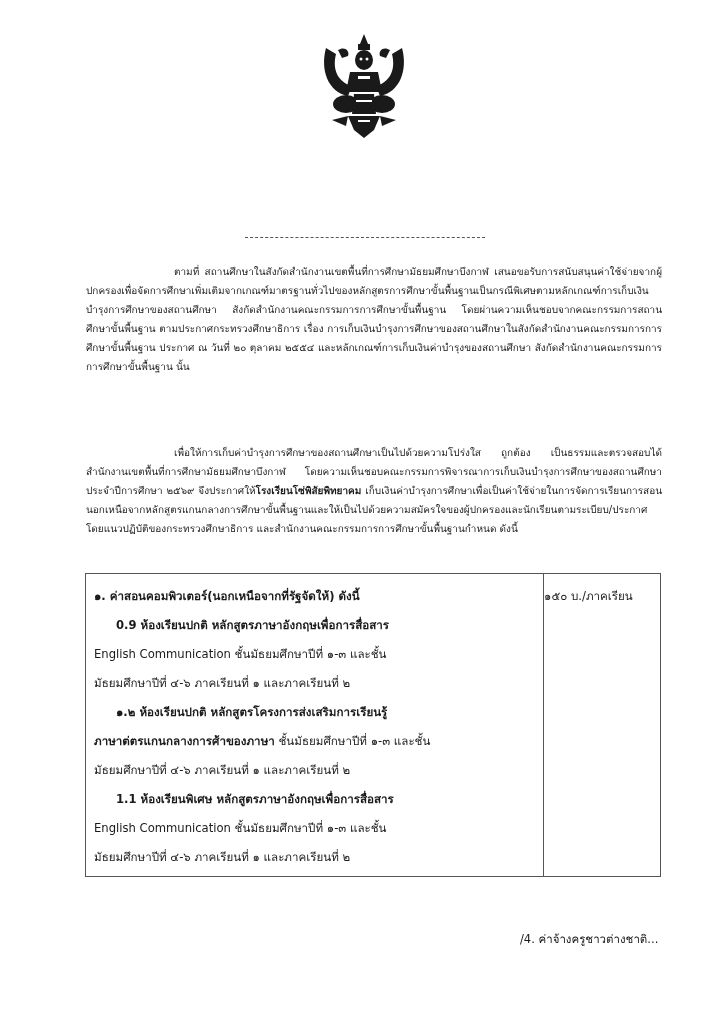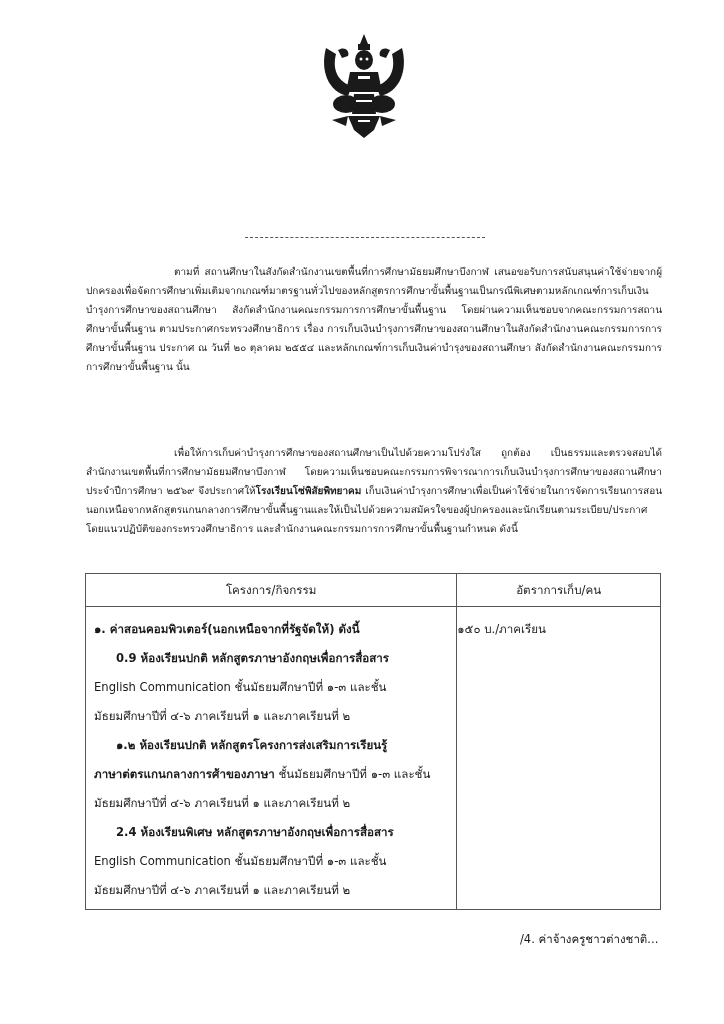--- a/index.html
+++ b/index.html
@@ -66,37 +66,33 @@
   </svg>
 
   <div class="rule-dash"></div>
 
   <div class="para p1"><span class="indent"></span><span>ตามที่ สถานศึกษาในสังกัดสำนักงานเขตพื้นที่การศึกษามัธยมศึกษาบึงกาฬ เสนอขอรับการสนับสนุนค่าใช้จ่ายจากผู้ปกครองเพื่อจัดการศึกษาเพิ่มเติมจากเกณฑ์มาตรฐานทั่วไปของหลักสูตรการศึกษาขั้นพื้นฐานเป็นกรณีพิเศษตามหลักเกณฑ์การเก็บเงินบำรุงการศึกษาของสถานศึกษา สังกัดสำนักงานคณะกรรมการการศึกษาขั้นพื้นฐาน โดยผ่านความเห็นชอบจากคณะกรรมการสถานศึกษาขั้นพื้นฐาน ตามประกาศกระทรวงศึกษาธิการ เรื่อง การเก็บเงินบำรุงการศึกษาของสถานศึกษาในสังกัดสำนักงานคณะกรรมการการศึกษาขั้นพื้นฐาน ประกาศ ณ วันที่ ๒๐ ตุลาคม ๒๕๕๔ และหลักเกณฑ์การเก็บเงินค่าบำรุงของสถานศึกษา สังกัดสำนักงานคณะกรรมการการศึกษาขั้นพื้นฐาน นั้น</span></div>
 
   <div class="para p2"><span class="indent"></span><span>เพื่อให้การเก็บค่าบำรุงการศึกษาของสถานศึกษาเป็นไปด้วยความโปร่งใส ถูกต้อง เป็นธรรมและตรวจสอบได้ สำนักงานเขตพื้นที่การศึกษามัธยมศึกษาบึงกาฬ โดยความเห็นชอบคณะกรรมการพิจารณาการเก็บเงินบำรุงการศึกษาของสถานศึกษา ประจำปีการศึกษา ๒๕๖๙ จึงประกาศให้</span><b>โรงเรียนโซ่พิสัยพิทยาคม</b><span> เก็บเงินค่าบำรุงการศึกษาเพื่อเป็นค่าใช้จ่ายในการจัดการเรียนการสอนนอกเหนือจากหลักสูตรแกนกลางการศึกษาขั้นพื้นฐานและให้เป็นไปด้วยความสมัครใจของผู้ปกครองและนักเรียนตามระเบียบ/ประกาศ โดยแนวปฏิบัติของกระทรวงศึกษาธิการ และสำนักงานคณะกรรมการการศึกษาขั้นพื้นฐานกำหนด ดังนี้</span></div>
 
   <table class="fees">
     <tbody>
-        <tr>
-      <th class="col-a">โครงการ/กิจกรรม</th>
-      <th class="col-b">อัตราการเก็บ/คน</th>
-    </tr>
     <tr>
       <td class="cell-a">
         <div class="tline bold">๑. ค่าสอนคอมพิวเตอร์(นอกเหนือจากที่รัฐจัดให้) ดังนี้</div>
 
         <div class="tline bold indent1">0.9 ห้องเรียนปกติ หลักสูตรภาษาอังกฤษเพื่อการสื่อสาร</div>
         <div class="tline"><span>English Communication</span><span> ชั้นมัธยมศึกษาปีที่ ๑-๓ และชั้น</span></div>
         <div class="tline">มัธยมศึกษาปีที่ ๔-๖ ภาคเรียนที่ ๑ และภาคเรียนที่ ๒</div>
 
         <div class="tline bold indent1">๑.๒ ห้องเรียนปกติ หลักสูตรโครงการส่งเสริมการเรียนรู้</div>
         <div class="tline"><span class="bold">ภาษาต่ตรแกนกลางการศ้าของภาษา</span><span> ชั้นมัธยมศึกษาปีที่ ๑-๓ และชั้น</span></div>
         <div class="tline">มัธยมศึกษาปีที่ ๔-๖ ภาคเรียนที่ ๑ และภาคเรียนที่ ๒</div>
 
-        <div class="tline bold indent1">2.4 ห้องเรียนพิเศษ หลักสูตรภาษาอังกฤษเพื่อการสื่อสาร</div>
+        <div class="tline bold indent1">1.1 ห้องเรียนพิเศษ หลักสูตรภาษาอังกฤษเพื่อการสื่อสาร</div>
         <div class="tline"><span>English Communication</span><span> ชั้นมัธยมศึกษาปีที่ ๑-๓ และชั้น</span></div>
         <div class="tline">มัธยมศึกษาปีที่ ๔-๖ ภาคเรียนที่ ๑ และภาคเรียนที่ ๒</div>
       </td>
       <td class="cell-b">
         <div class="tline">๑๕๐ บ./ภาคเรียน</div>
       </td>
     </tr>
   </tbody>
     </table>
 

